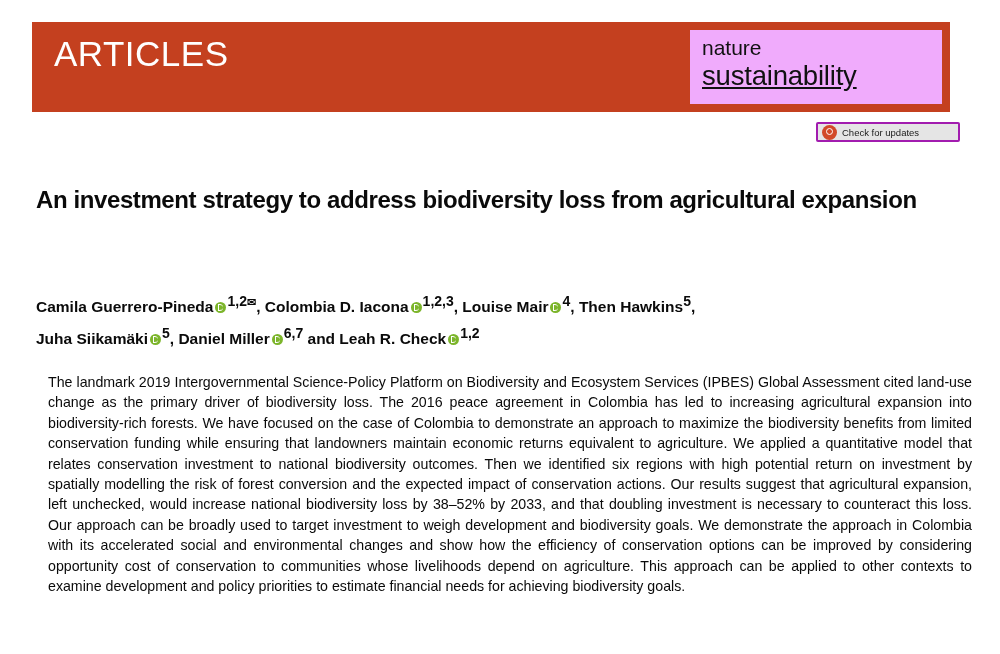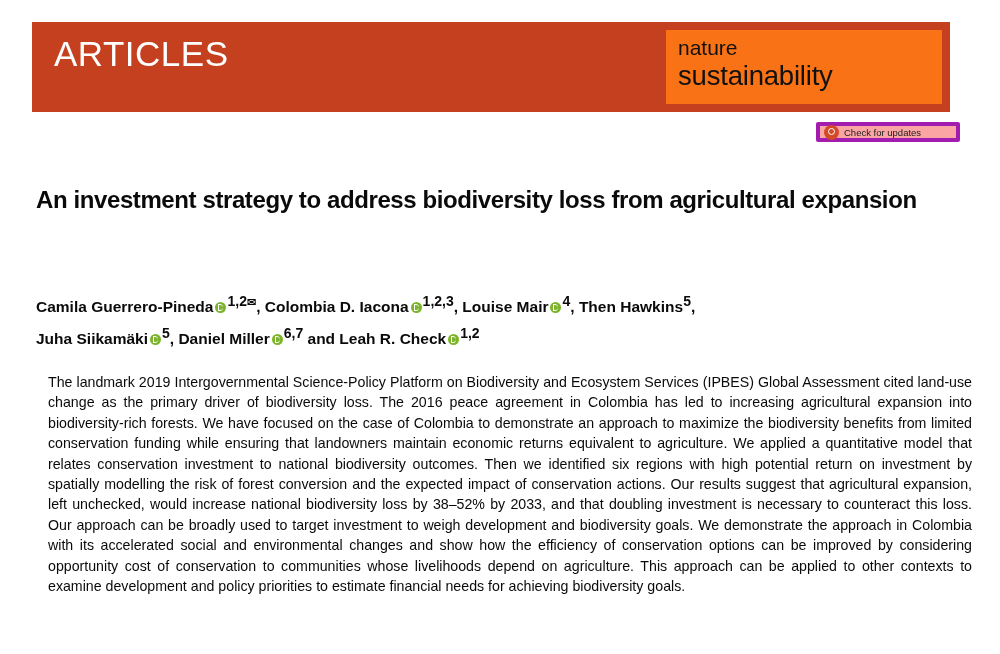--- a/index.html
+++ b/index.html
@@ -42,52 +42,53 @@
     top: 62px;
     color: #ffffff;
     font-size: 11.5px;
     font-weight: 700;
     letter-spacing: 0.1px;
   }
   .journal-box {
     position: absolute;
     right: 8px;
     top: 8px;
-    width: 276px;
+    width: 252px;
     height: 74px;
-    background: #f97316;
+    background: #f0abfc;
     box-sizing: border-box;
   }
   .journal-box .j-line1 {
     position: absolute;
     left: 12px;
     top: 6px;
     font-size: 21px;
     color: #111111;
     font-weight: 400;
   }
   .journal-box .j-line2 {
     position: absolute;
     left: 12px;
     top: 30px;
     font-size: 27.5px;
     color: #111111;
     font-weight: 400;
     letter-spacing: -0.2px;
+    text-decoration: underline;
   }
 
   
   .updates-badge {
     position: absolute;
     right: 40px;
     top: 122px;
     width: 144px;
     height: 20px;
-    background: #fca5a5;
-    border: 4px solid #a21caf;
+    background: #e5e5e5;
+    border: 2px solid #a21caf;
     border-radius: 2px;
     display: flex;
     align-items: center;
     box-sizing: border-box;
   }
   .updates-badge .badge-icon {
     width: 15px;
     height: 15px;
     border-radius: 50%;
     background: #d24a28;

